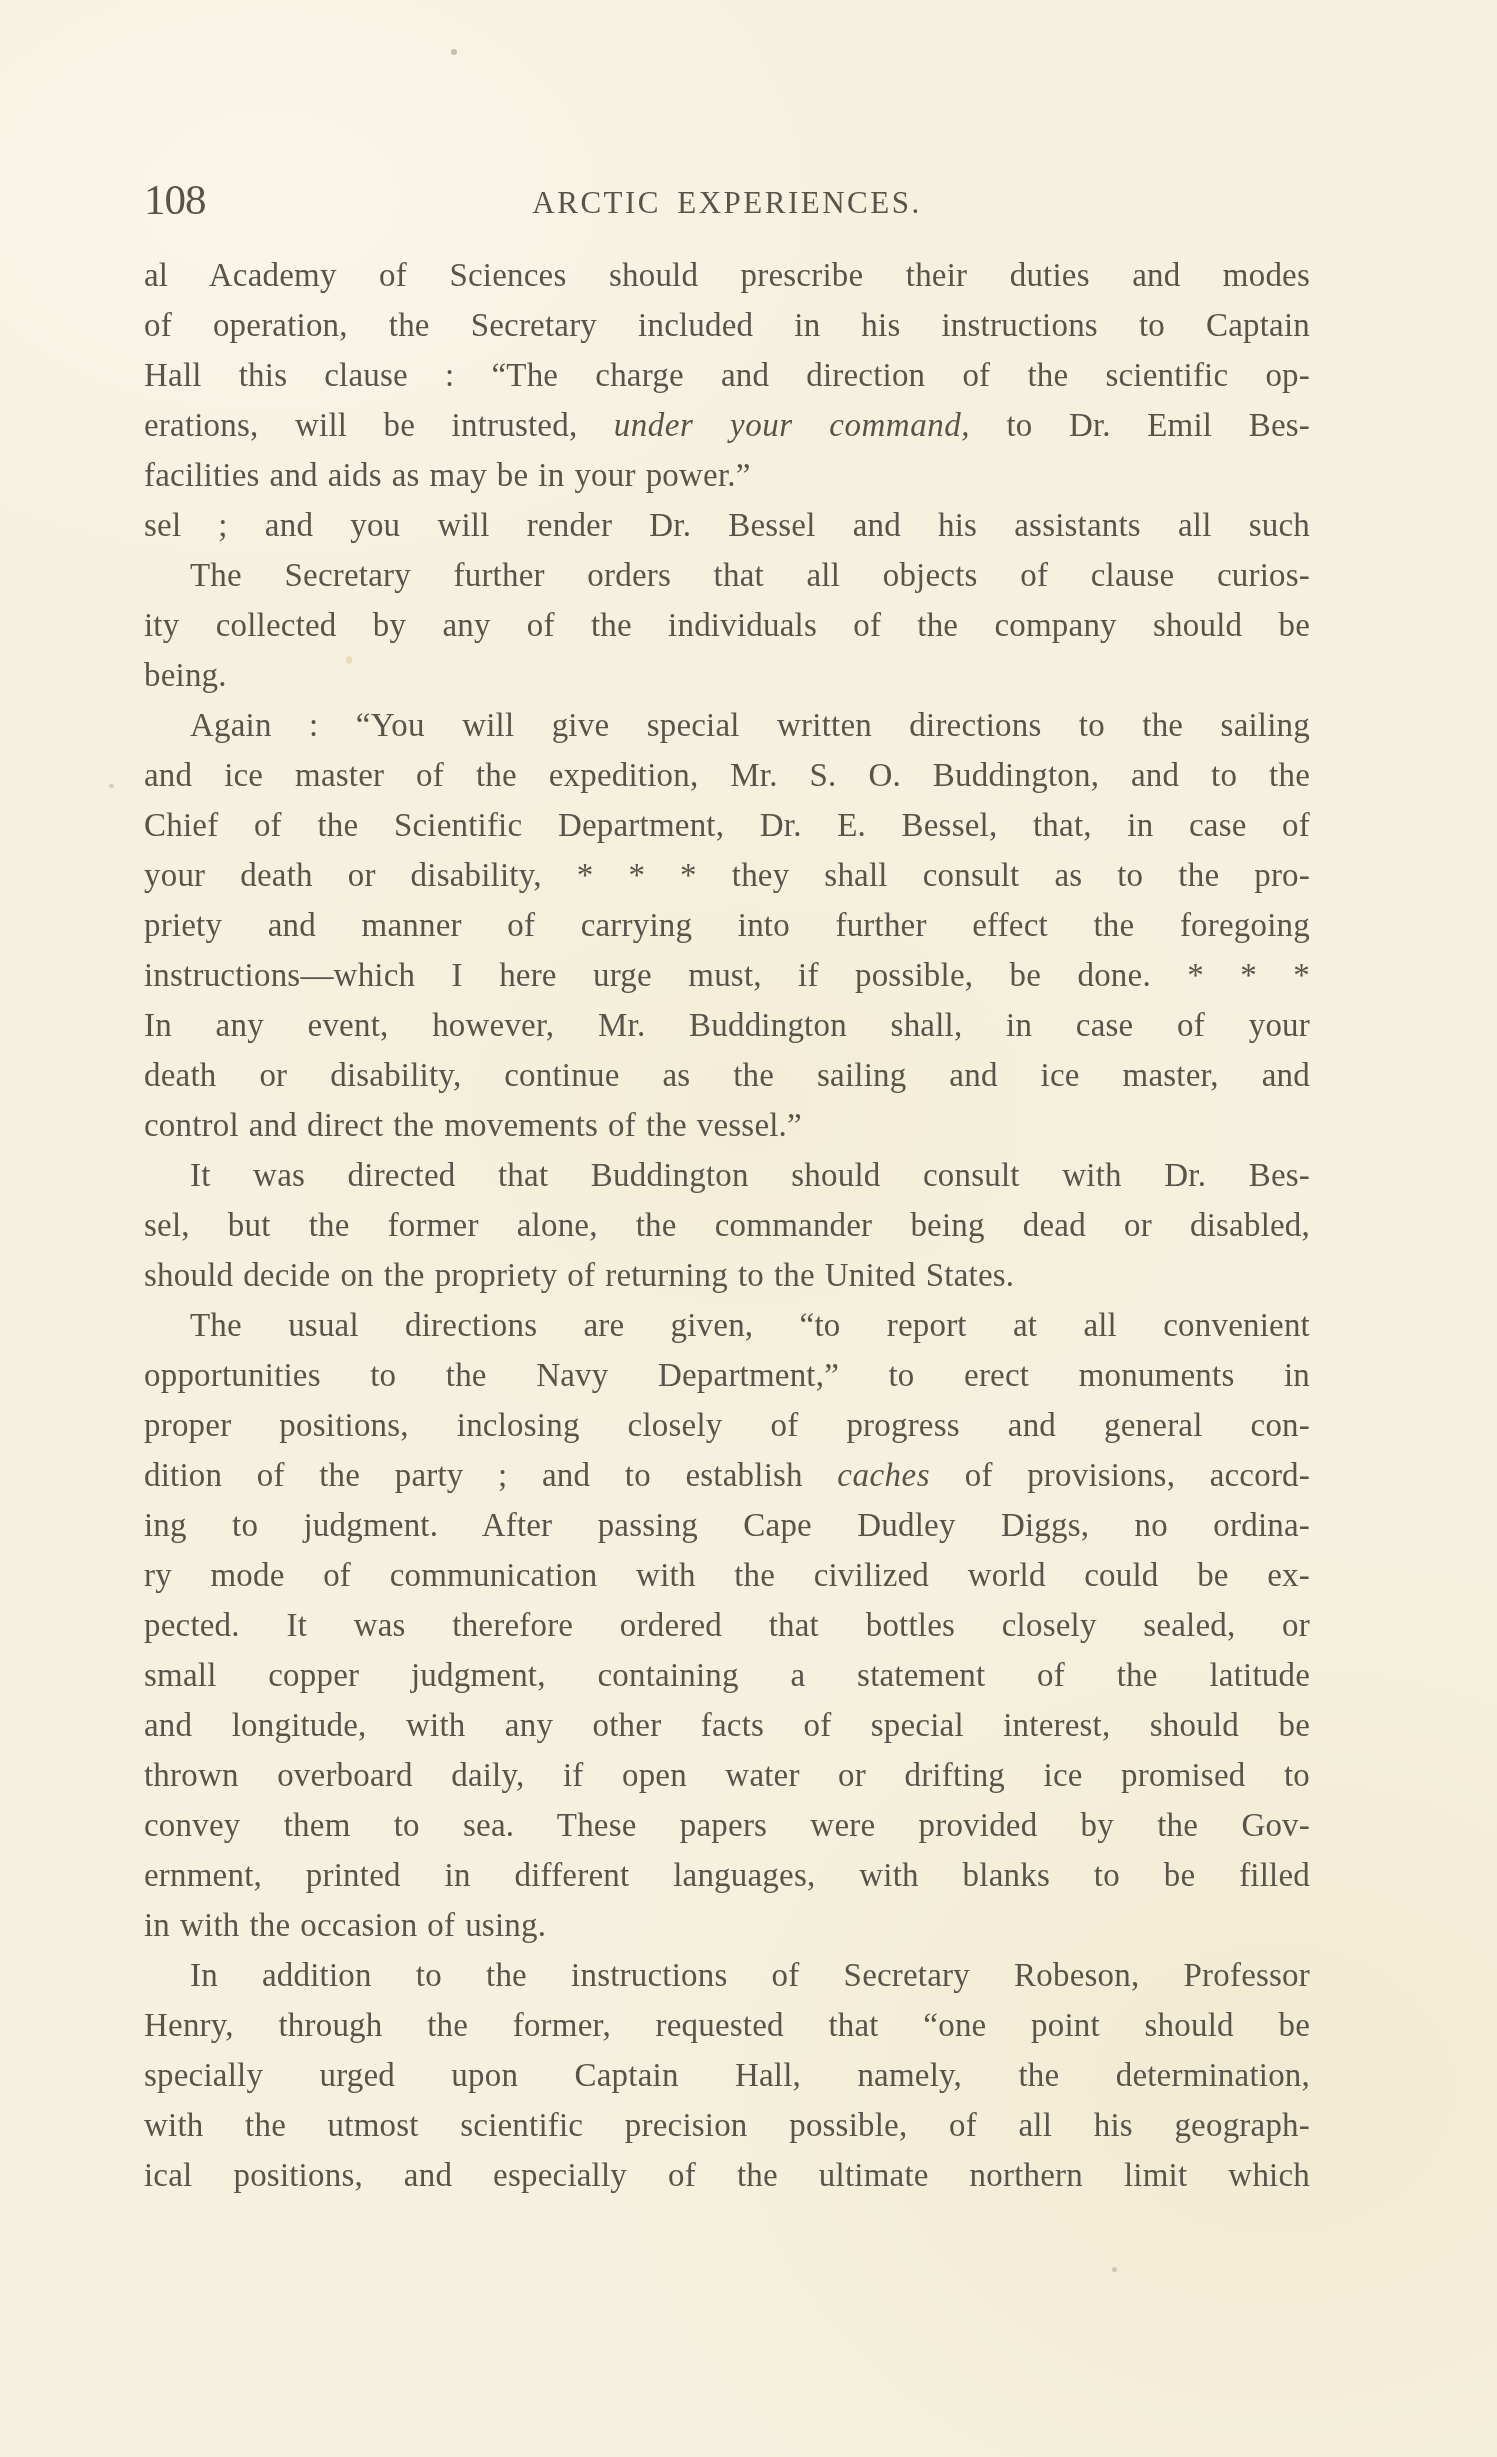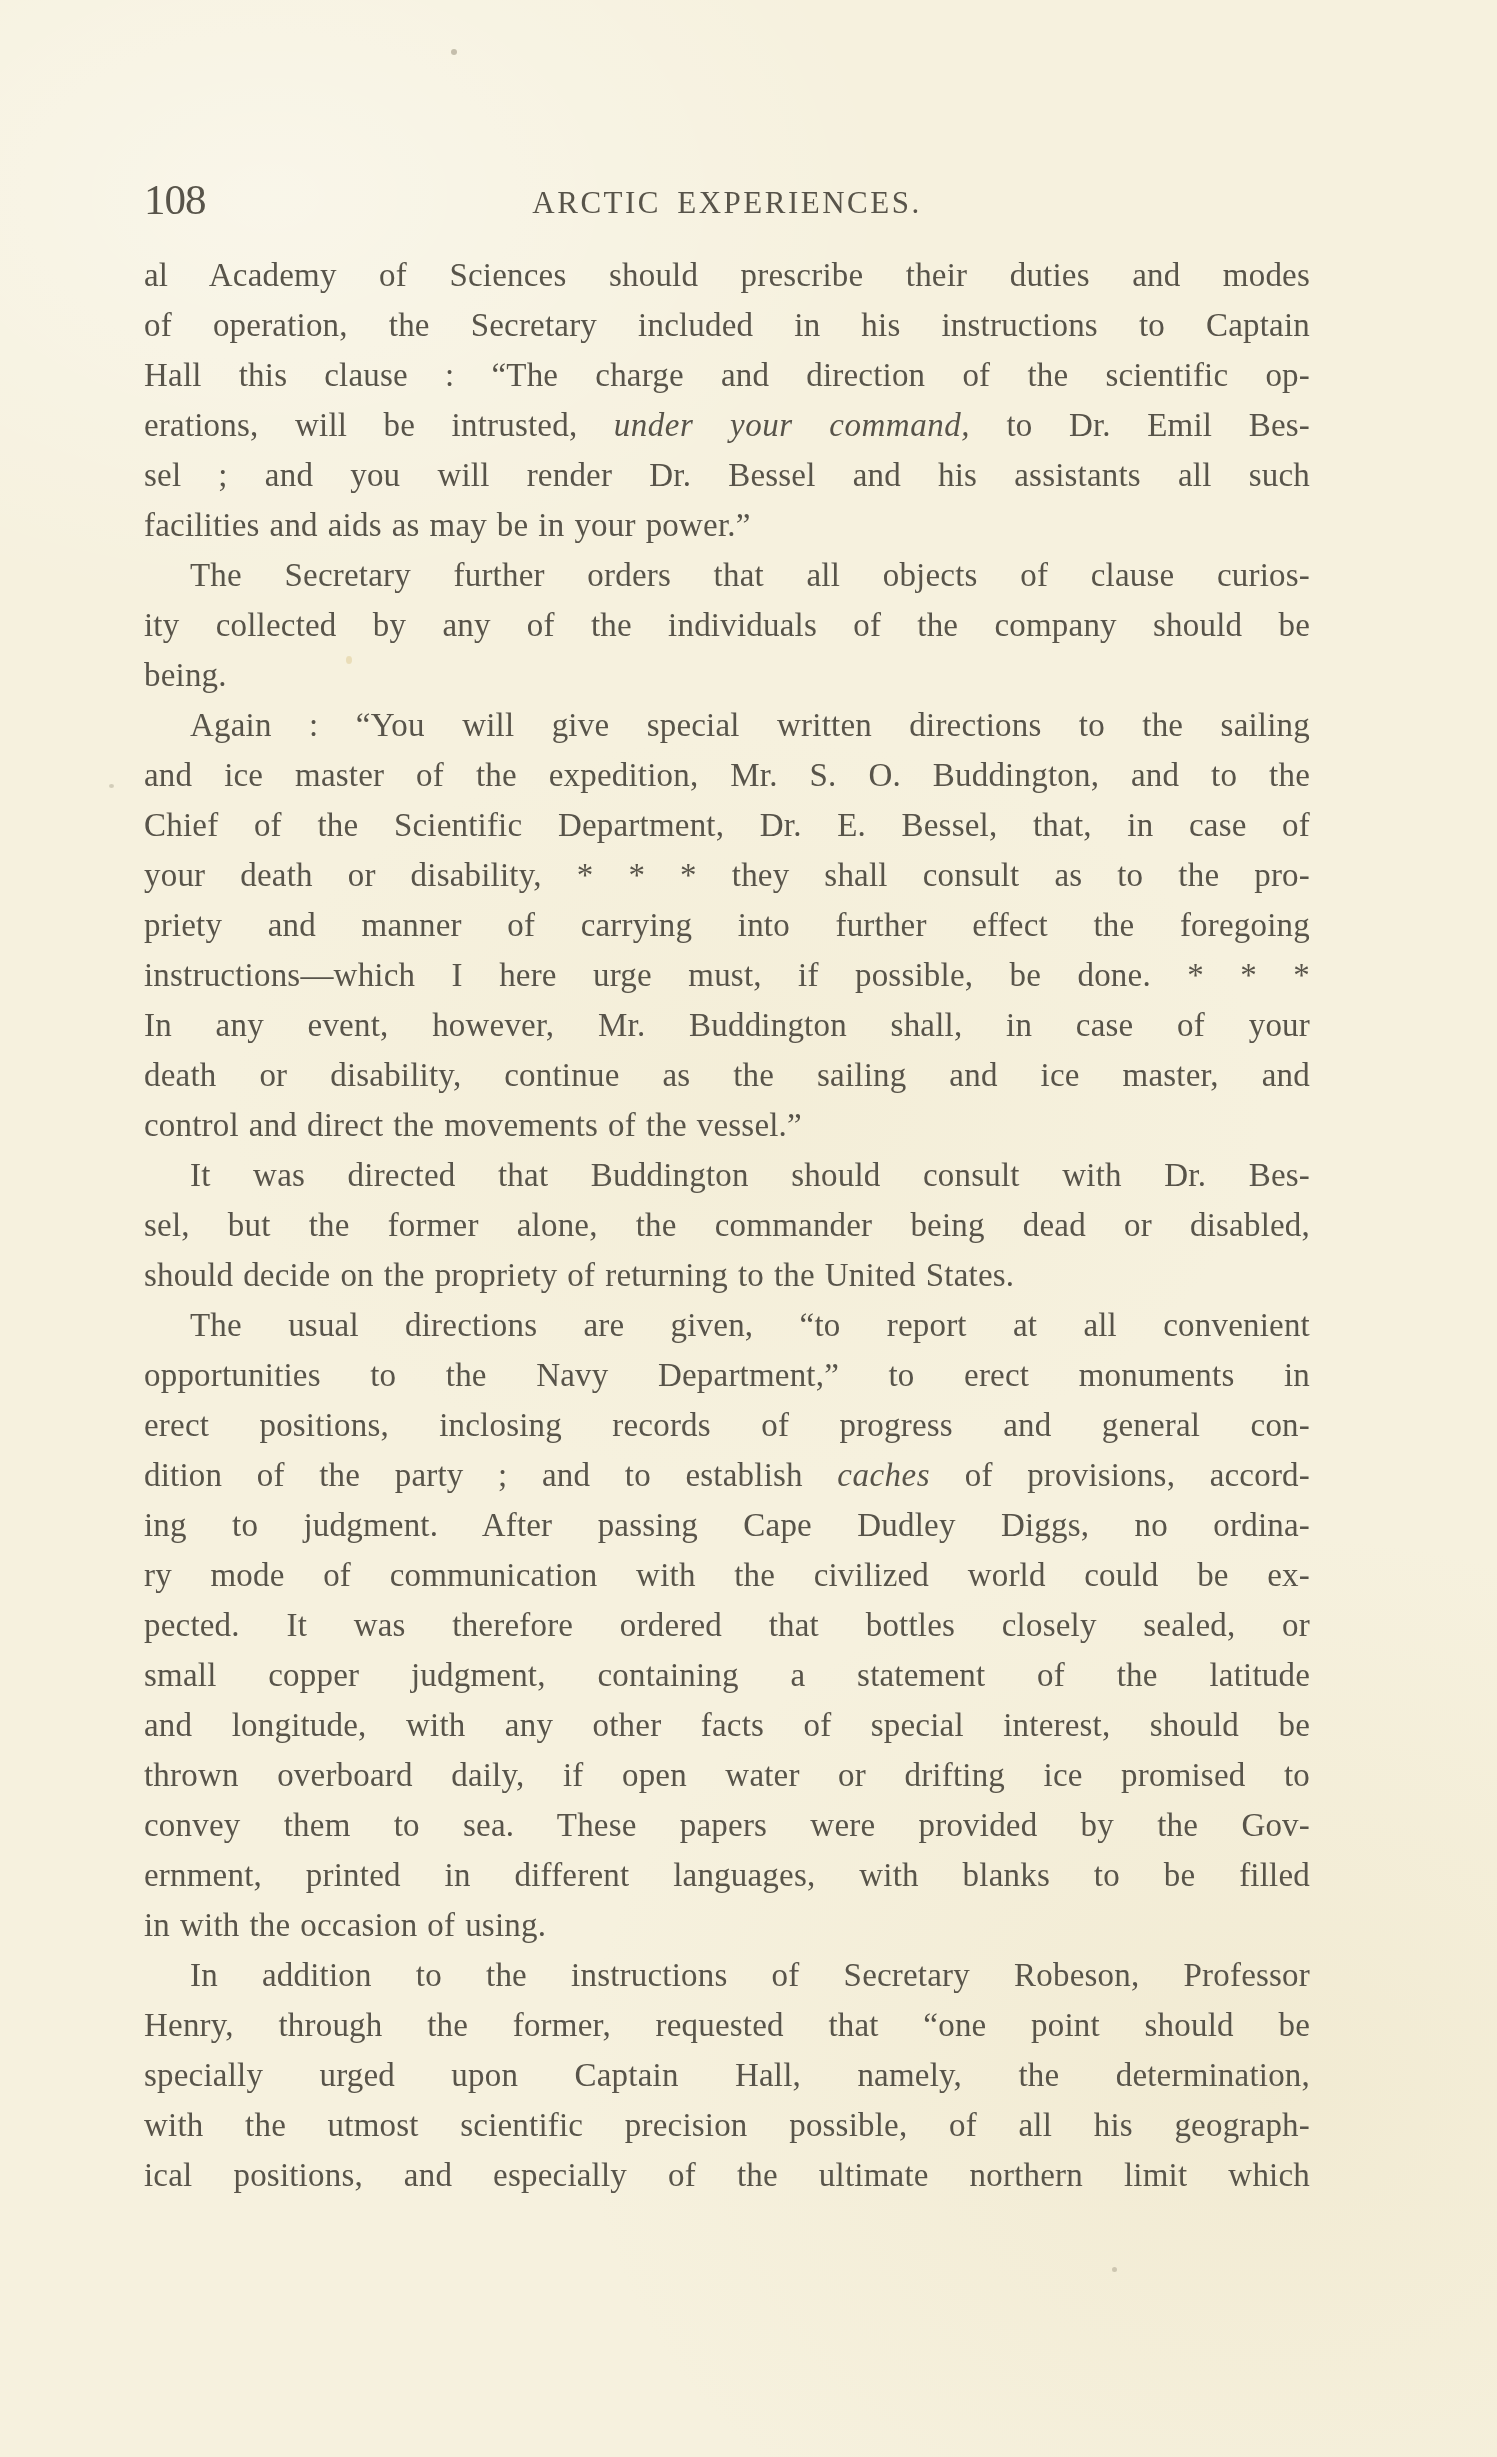--- a/index.html
+++ b/index.html
@@ -87,40 +87,40 @@
   <div class="header">
     <span class="page-number">108</span>
     <span class="running-title">ARCTIC EXPERIENCES.</span>
   </div>
 
   <div class="text-block">
       <div class="line"><span>al Academy of Sciences should prescribe their duties and modes</span></div>
       <div class="line"><span>of operation, the Secretary included in his instructions to Captain</span></div>
       <div class="line"><span>Hall this clause : “The charge and direction of the scientific op-</span></div>
       <div class="line"><span>erations, will be intrusted, </span><span class="it">under your command,</span><span> to Dr. Emil Bes-</span></div>
+      <div class="line last"><span>facilities and aids as may be in your power.”</span></div>
       <div class="line"><span>sel ; and you will render Dr. Bessel and his assistants all such</span></div>
-      <div class="line last"><span>facilities and aids as may be in your power.”</span></div>
       <div class="line indent"><span>The Secretary further orders that all objects of clause curios-</span></div>
       <div class="line"><span>ity collected by any of the individuals of the company should be</span></div>
       <div class="line last"><span>being.</span></div>
       <div class="line indent"><span>Again : “You will give special written directions to the sailing</span></div>
       <div class="line"><span>and ice master of the expedition, Mr. S. O. Buddington, and to the</span></div>
       <div class="line"><span>Chief of the Scientific Department, Dr. E. Bessel, that, in case of</span></div>
       <div class="line"><span>your death or disability, * * * they shall consult as to the pro-</span></div>
       <div class="line"><span>priety and manner of carrying into further effect the foregoing</span></div>
       <div class="line"><span>instructions—which I here urge must, if possible, be done. * * *</span></div>
       <div class="line"><span>In any event, however, Mr. Buddington shall, in case of your</span></div>
       <div class="line"><span>death or disability, continue as the sailing and ice master, and</span></div>
       <div class="line last"><span>control and direct the movements of the vessel.”</span></div>
       <div class="line indent"><span>It was directed that Buddington should consult with Dr. Bes-</span></div>
       <div class="line"><span>sel, but the former alone, the commander being dead or disabled,</span></div>
       <div class="line last"><span>should decide on the propriety of returning to the United States.</span></div>
       <div class="line indent"><span>The usual directions are given, “to report at all convenient</span></div>
       <div class="line"><span>opportunities to the Navy Department,” to erect monuments in</span></div>
-      <div class="line"><span>erect positions, inclosing records of progress and general con-</span></div>
+      <div class="line"><span>proper positions, inclosing closely of progress and general con-</span></div>
       <div class="line"><span>dition of the party ; and to establish </span><span class="it">caches</span><span> of provisions, accord-</span></div>
       <div class="line"><span>ing to judgment. After passing Cape Dudley Diggs, no ordina-</span></div>
       <div class="line"><span>ry mode of communication with the civilized world could be ex-</span></div>
       <div class="line"><span>pected. It was therefore ordered that bottles closely sealed, or</span></div>
       <div class="line"><span>small copper judgment, containing a statement of the latitude</span></div>
       <div class="line"><span>and longitude, with any other facts of special interest, should be</span></div>
       <div class="line"><span>thrown overboard daily, if open water or drifting ice promised to</span></div>
       <div class="line"><span>convey them to sea. These papers were provided by the Gov-</span></div>
       <div class="line"><span>ernment, printed in different languages, with blanks to be filled</span></div>
       <div class="line last"><span>in with the occasion of using.</span></div>

